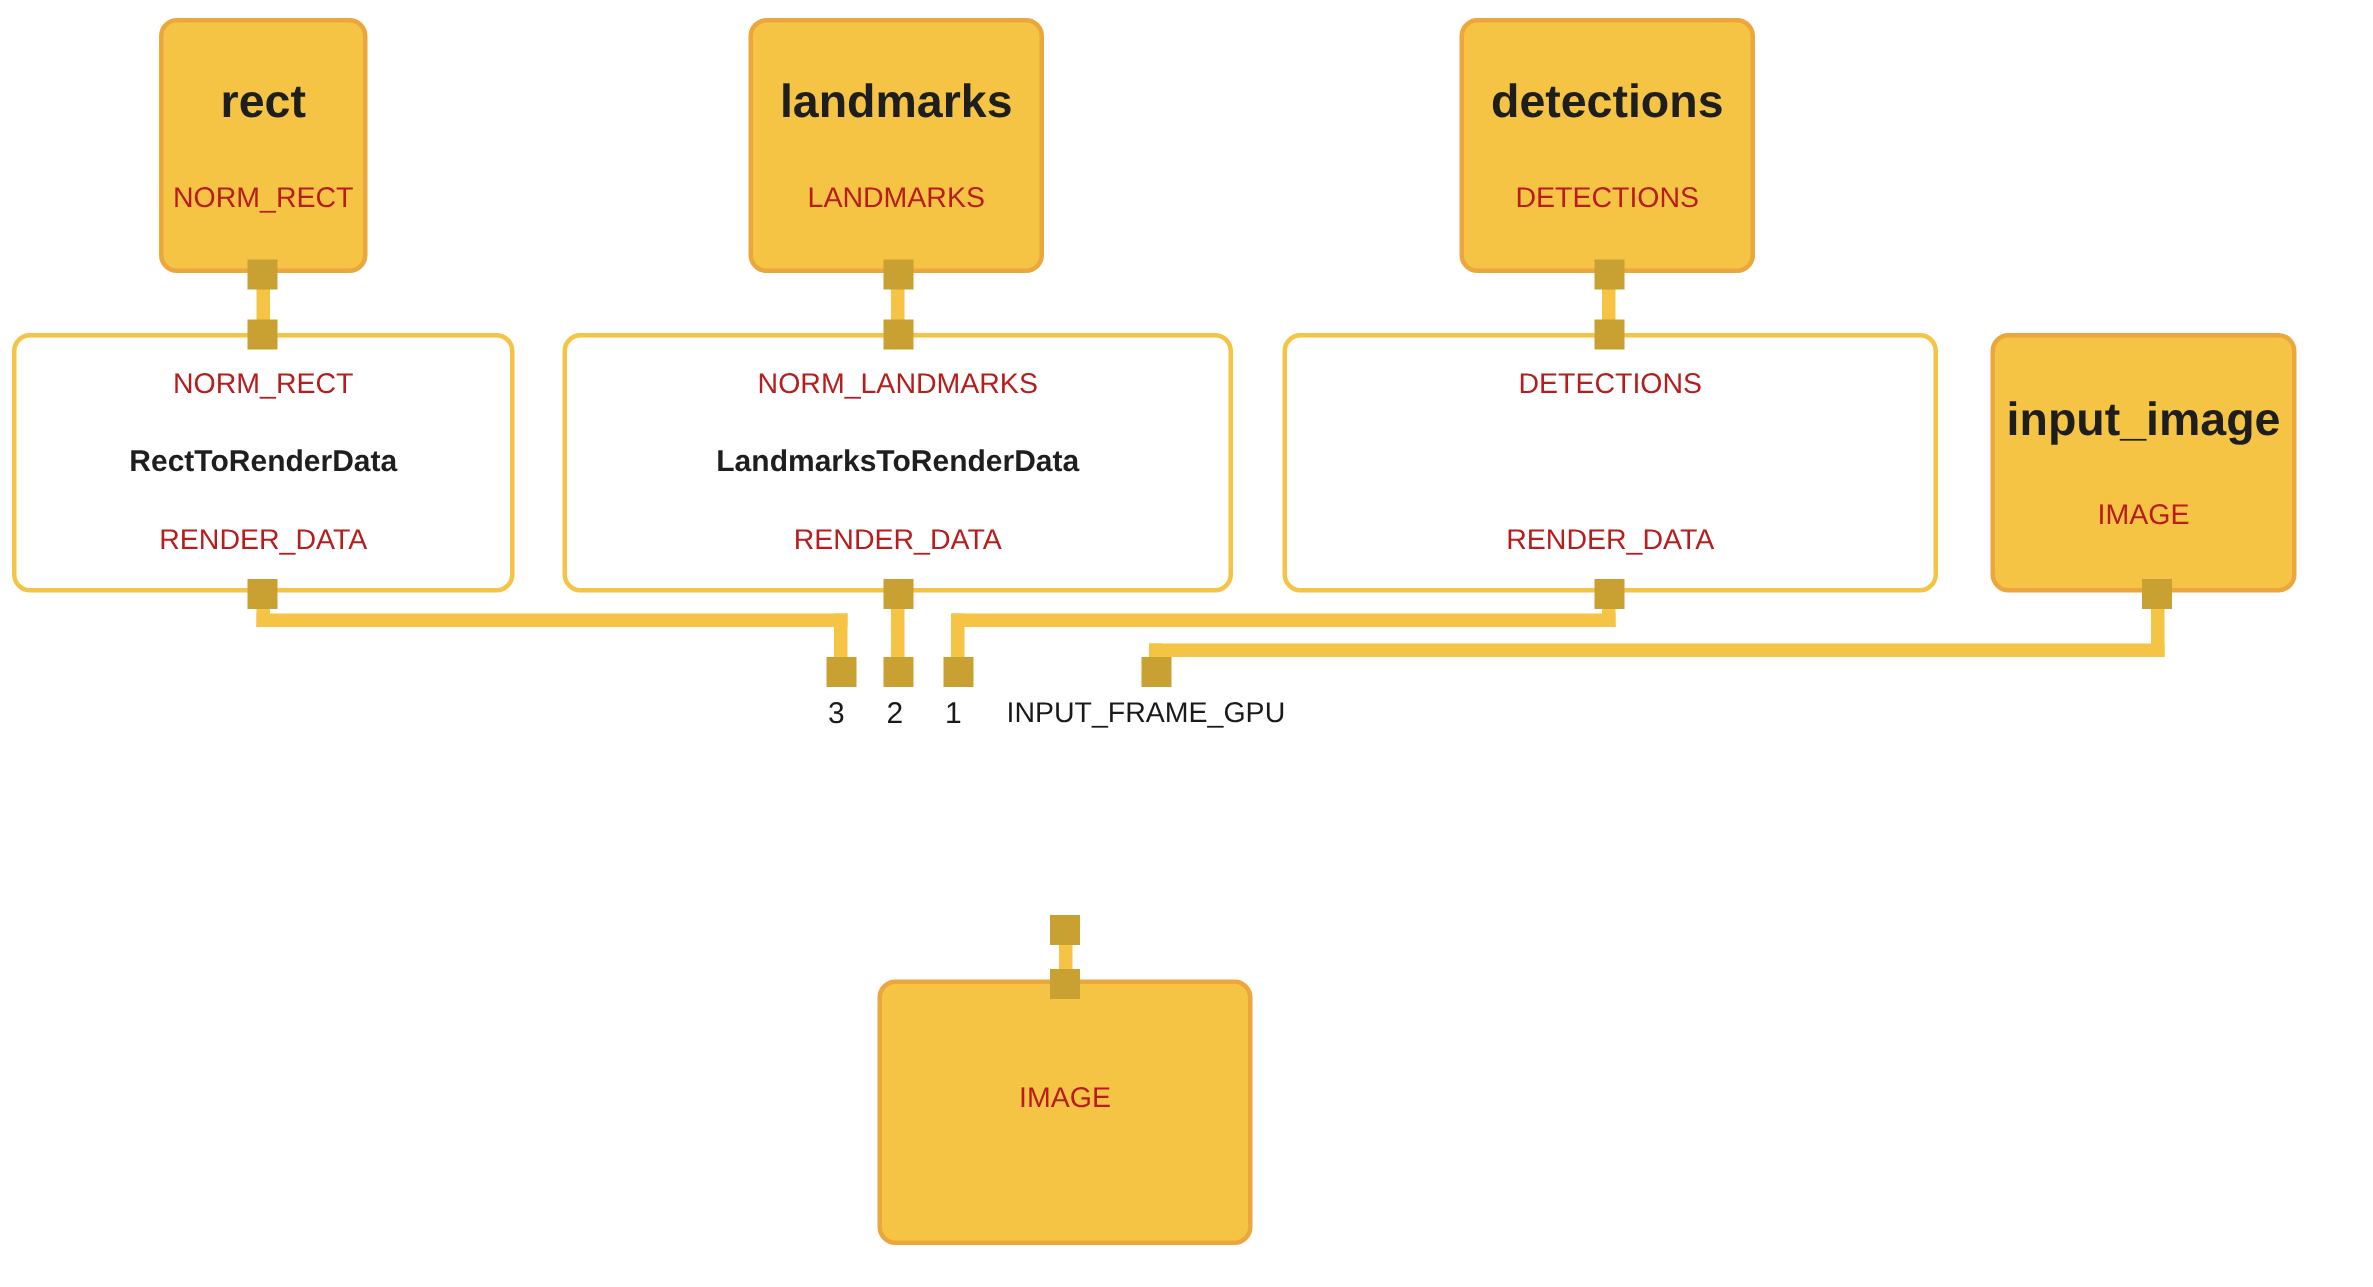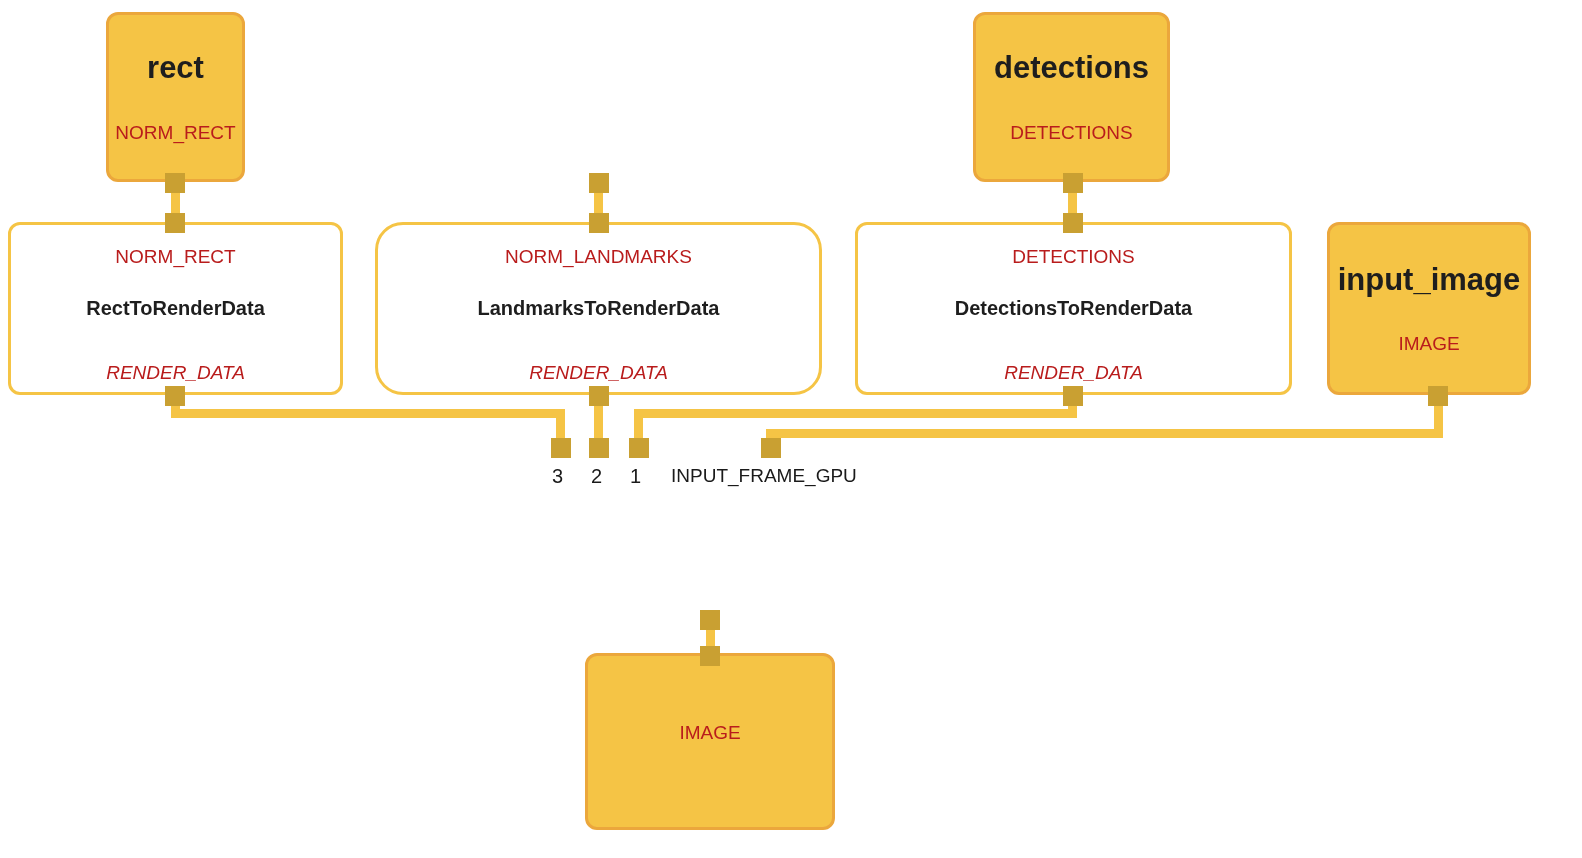--- a/index.html
+++ b/index.html
@@ -49,21 +49,21 @@
   .node.stream .node-title { font-size: 31px; }
   .node.calc  .node-title { font-size: 20px; }
 
   .port-label {
     font-size: 19px;
     color: #b91c1c;
     white-space: nowrap;
     line-height: 1;
   }
   .in-label  { position: absolute; top: 22px; }
-  .out-label { position: absolute; bottom: 10px; font-style: italic; }
+  .out-label { position: absolute; bottom: 22px; }
 
   
   .stream-inner {
     display: flex;
     flex-direction: column;
     align-items: center;
     justify-content: center;
     width: 100%;
     height: 100%;
     gap: 16px;
@@ -123,49 +123,54 @@
   <div class="edge v" style="left:706px; top:614px; height:48px;"></div>
 
   <div class="node stream" style="left:106px; top:12px; width:139px; height:170px;">
     <div class="stream-inner">
       <div class="node-title">rect</div>
       <div class="port-label" style="margin-top:22px;">NORM_RECT</div>
     </div>
   </div>
   <div class="port" style="left:165px; top:173px;"></div>
 
+  <div class="node stream" style="left:499px; top:12px; width:197px; height:170px;">
+    <div class="stream-inner">
+      <div class="node-title">landmarks</div>
+      <div class="port-label" style="margin-top:22px;">LANDMARKS</div>
+    </div>
+  </div>
   <div class="port" style="left:589px; top:173px;"></div>
 
   <div class="node stream" style="left:973px; top:12px; width:197px; height:170px;">
     <div class="stream-inner">
       <div class="node-title">detections</div>
       <div class="port-label" style="margin-top:22px;">DETECTIONS</div>
     </div>
   </div>
   <div class="port" style="left:1063px; top:173px;"></div>
 
   <div class="node calc" style="left:8px; top:222px; width:335px; height:173px;">
     <div class="port-label in-label">NORM_RECT</div>
     <div class="node-title">RectToRenderData</div>
     <div class="port-label out-label">RENDER_DATA</div>
   </div>
   <div class="port" style="left:165px; top:213px;"></div>
   <div class="port" style="left:165px; top:386px;"></div>
 
-  <div class="node calc" style="left:375px; top:222px; width:447px; height:173px;border-radius:28px;">
+  <div class="node calc" style="left:375px; top:222px; width:447px; height:173px;">
     <div class="port-label in-label">NORM_LANDMARKS</div>
     <div class="node-title">LandmarksToRenderData</div>
     <div class="port-label out-label">RENDER_DATA</div>
   </div>
   <div class="port" style="left:589px; top:213px;"></div>
   <div class="port" style="left:589px; top:386px;"></div>
 
   <div class="node calc" style="left:855px; top:222px; width:437px; height:173px;">
     <div class="port-label in-label">DETECTIONS</div>
-    <div class="node-title">DetectionsToRenderData</div>
     <div class="port-label out-label">RENDER_DATA</div>
   </div>
   <div class="port" style="left:1063px; top:213px;"></div>
   <div class="port" style="left:1063px; top:386px;"></div>
 
   <div class="node stream" style="left:1327px; top:222px; width:204px; height:173px;">
     <div class="stream-inner">
       <div class="node-title">input_image</div>
       <div class="port-label" style="margin-top:22px;">IMAGE</div>
     </div>

